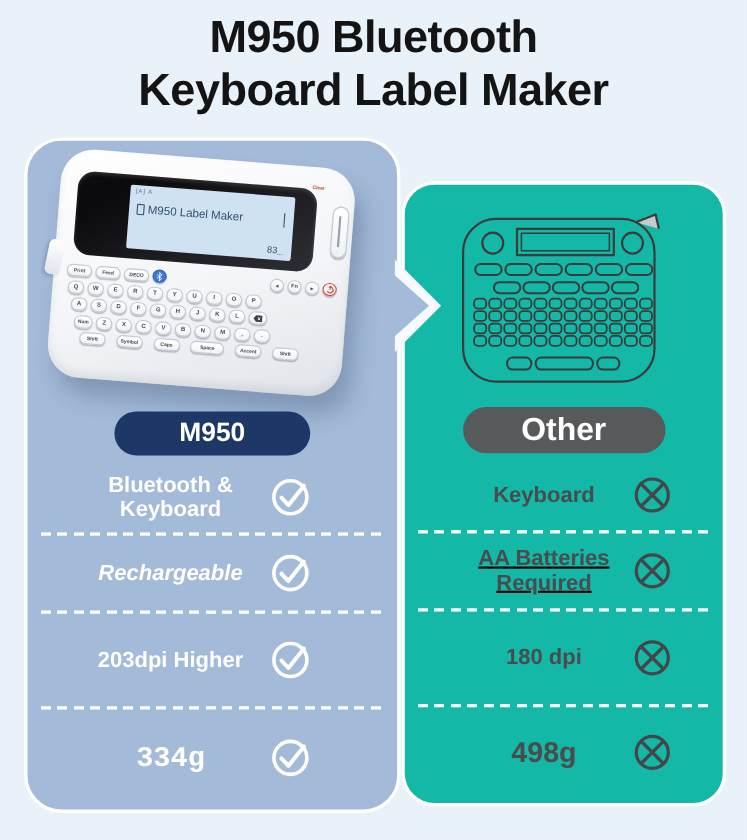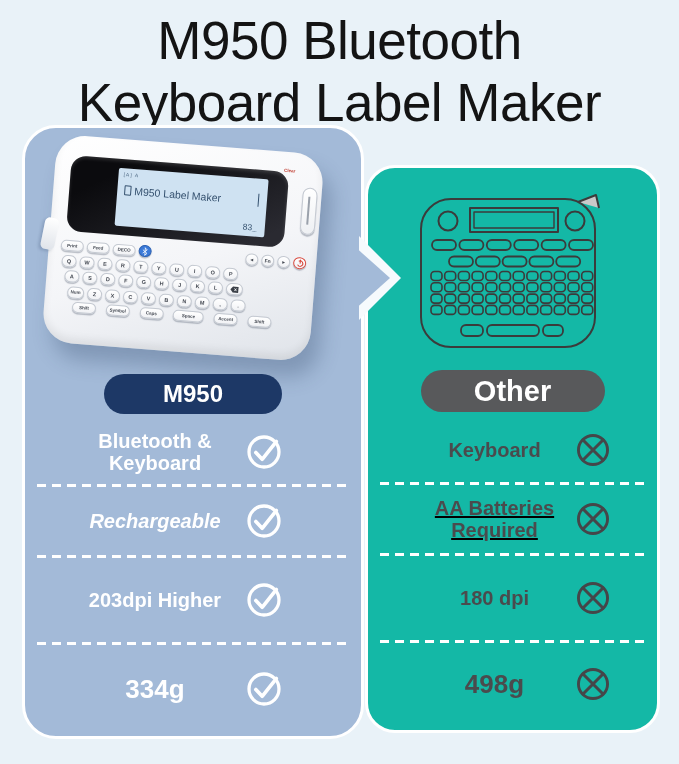--- a/index.html
+++ b/index.html
@@ -1,20 +1,20 @@
 <!DOCTYPE html>
 <html><head>
 <meta charset="utf-8">
 <style>
   html,body{margin:0;padding:0;background:#dfe9f2;font-family:"Liberation Sans",sans-serif;}
   .stage{position:relative;width:679px;height:764px;background:#e9f2f8;overflow:hidden;margin:0 auto;}
 
   
   .title{position:absolute;top:10px;left:0;width:100%;text-align:center;
-         font-size:53px;font-weight:normal;color:#141414;line-height:1.17;letter-spacing:-0.5px;}
+         font-size:41px;font-weight:bold;color:#141414;line-height:1.17;letter-spacing:-0.5px;}
 
   
   .panel{position:absolute;border-radius:34px;border:3px solid #ffffff;box-sizing:border-box;}
   .panel-left{left:22px;top:125px;width:342px;height:614px;background:#a3bad8;z-index:2;}
   .panel-right{left:365px;top:165px;width:295px;height:568px;background:#14b8a6;border-radius:30px;z-index:1;}
 
   .arrow{position:absolute;left:353px;top:234px;z-index:3;}
 
   
   .badge{position:absolute;display:flex;align-items:center;justify-content:center;
@@ -213,21 +213,21 @@
         <div class="feature-row" style="height: 84px;">
           <div class="f-text">
             <div>203dpi Higher</div>
           </div>
           <svg class="f-icon" viewBox="0 0 44 44">
             <circle cx="22" cy="22" r="16.5" fill="none" stroke="#ffffff" stroke-width="3.6"></circle>
             <path d="M13 22.5 L20 30 L35.5 10.5" fill="none" stroke="#ffffff" stroke-width="4" stroke-linecap="round" stroke-linejoin="round"></path>
           </svg>
         </div>
         <div class="sep"></div>
-        <div class="feature-row big" style="height: 88px;">
+        <div class="feature-row big" style="height: 88px; font-family: Liberation Mono, monospace;">
           <div class="f-text">
             <div>334g</div>
           </div>
           <svg class="f-icon" viewBox="0 0 44 44">
             <circle cx="22" cy="22" r="16.5" fill="none" stroke="#ffffff" stroke-width="3.6"></circle>
             <path d="M13 22.5 L20 30 L35.5 10.5" fill="none" stroke="#ffffff" stroke-width="4" stroke-linecap="round" stroke-linejoin="round"></path>
           </svg>
         </div>
       </div>
   </section>

